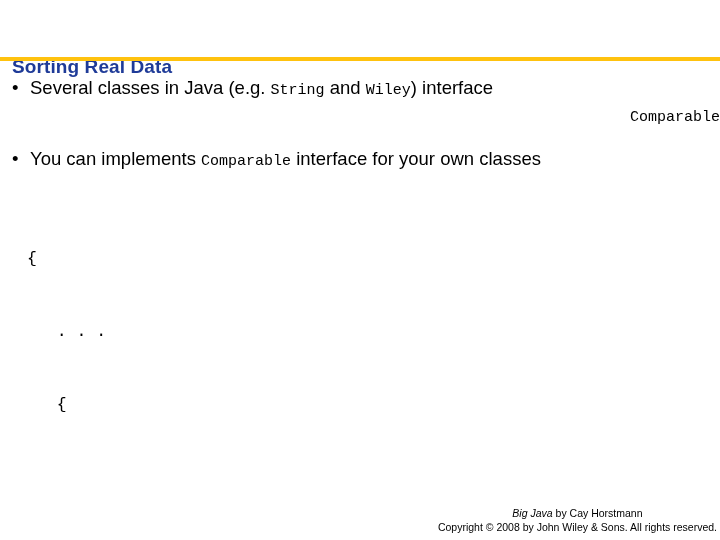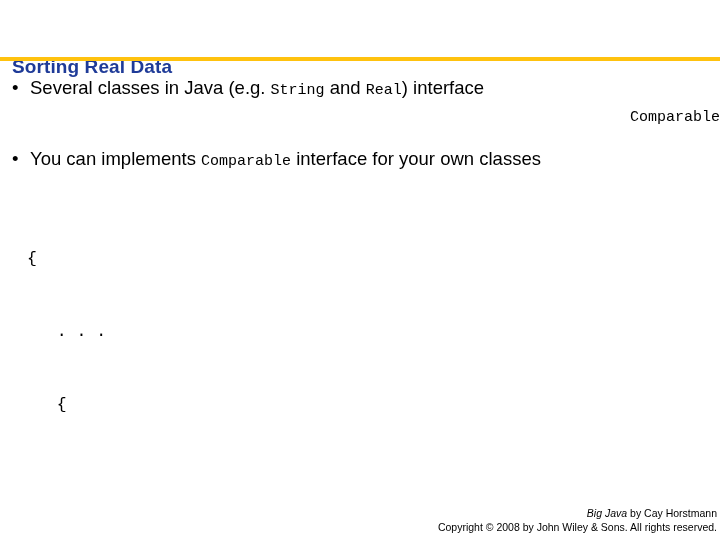--- a/index.html
+++ b/index.html
@@ -82,21 +82,21 @@
   }
   #code-block .code-line {
     white-space: pre;
   }
 
   
   #footer {
     position: absolute;
     right: 3px;
     bottom: 6px;
-    text-align: right;
+    text-align: center;
     font-size: 10.5px;
     line-height: 14px;
     color: #000000;
   }
   #footer .attribution .book {
     font-style: italic;
   }
   #footer .copyright {
     white-space: nowrap;
   }
@@ -104,21 +104,21 @@
 </head>
 <body>
 
 <div id="slide-title">Sorting Real Data</div>
 <div id="title-rule"></div>
 
 <div id="body">
 
   <div class="bullet">
     <span class="dot">•</span>
-    <span>Several classes in Java (e.g. </span><span class="mono">String</span><span> and </span><span class="mono">Real</span><span>) interface</span>
+    <span>Several classes in Java (e.g. </span><span class="mono">String</span><span> and </span><span class="mono">Wiley</span><span>) interface</span>
     <span class="bullet-line-2 mono">Comparable</span>
   </div>
 
   <div class="bullet">
     <span class="dot">•</span>
     <span>You can implements </span><span class="mono">Comparable</span><span> interface for your own classes</span>
   </div>
 
 </div>
 

